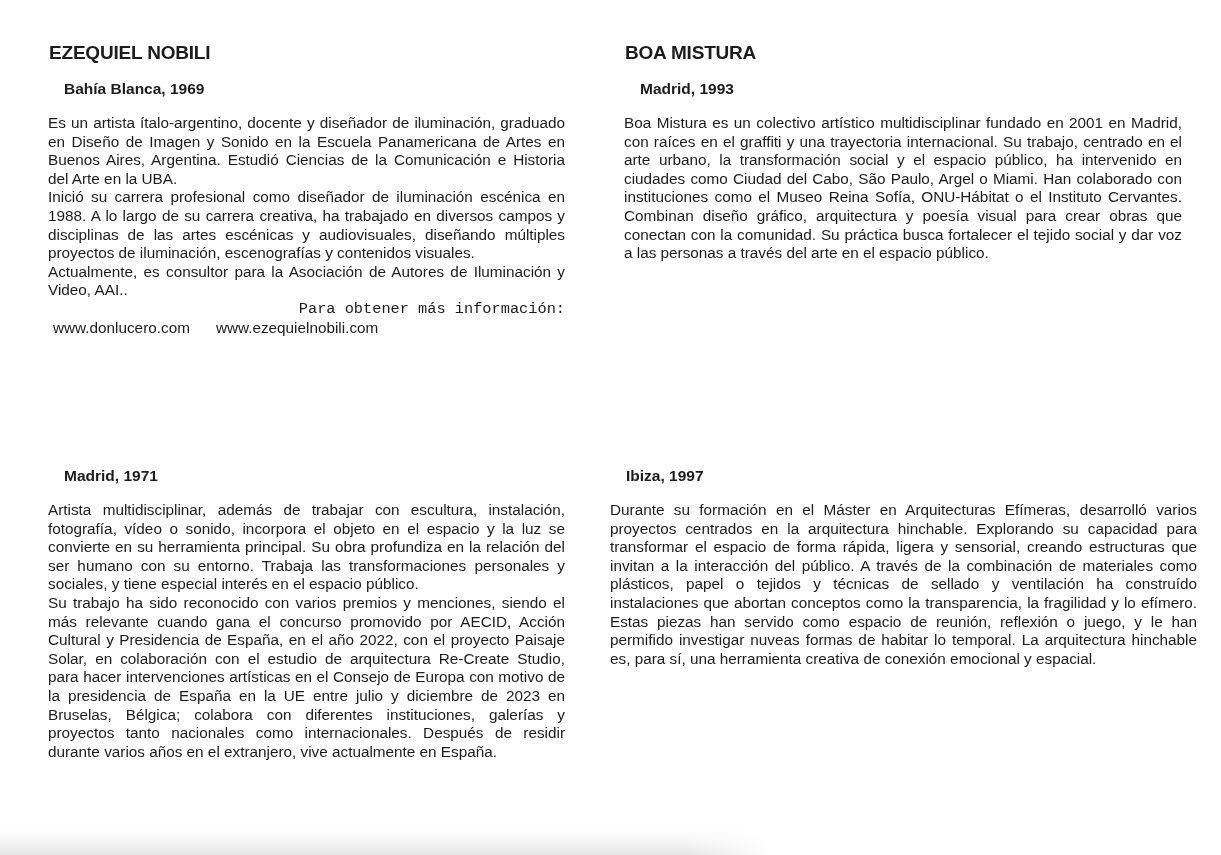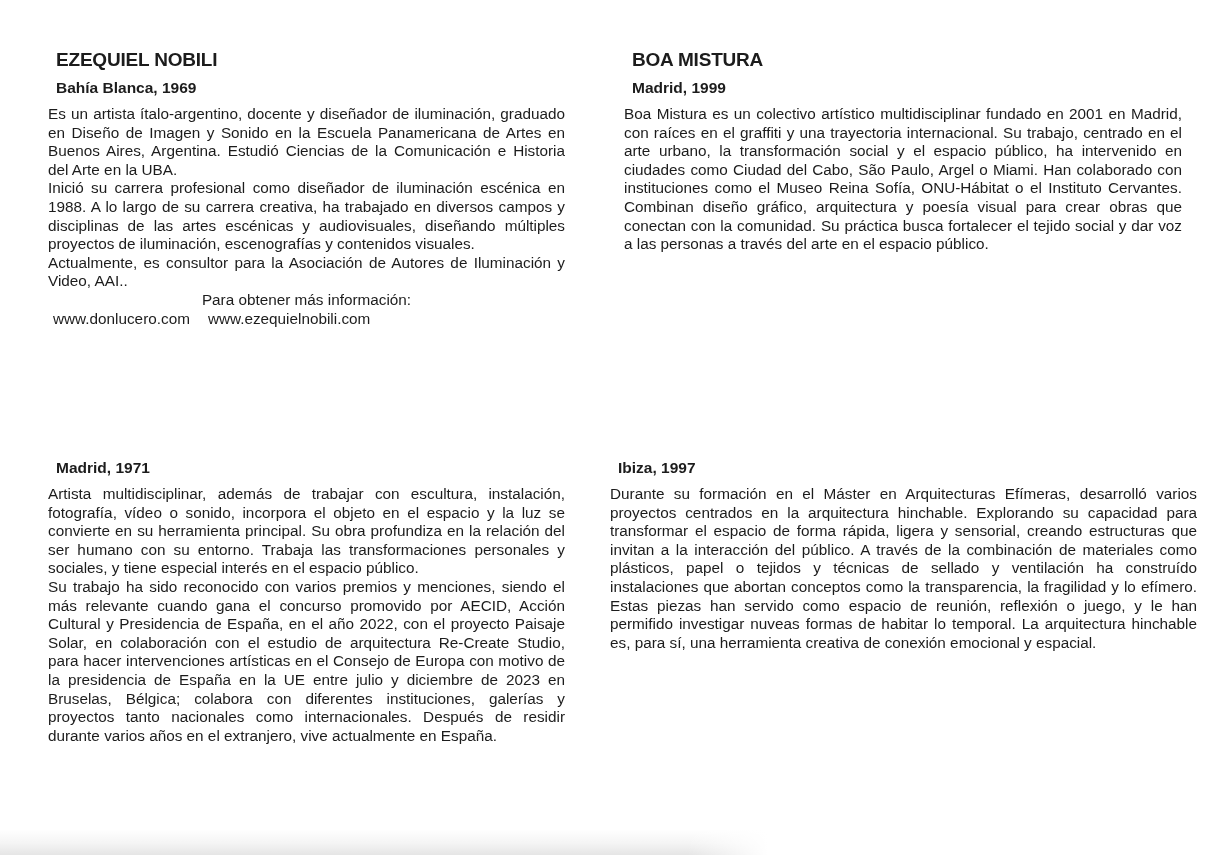--- a/index.html
+++ b/index.html
@@ -11,45 +11,45 @@
     position: relative;
     width: 1221px;
     height: 855px;
     background: #ffffff;
     font-family: "Liberation Sans", sans-serif;
     color: #1c1c1c;
     overflow: hidden;
   }
   .bio { position: absolute; }
   .bio h2 {
-    margin: 8px;
+    margin: 1px;
     font-size: 19px;
     line-height: 20px;
     font-weight: 700;
     letter-spacing: -0.2px;
     white-space: nowrap;
   }
   .origin {
-    margin: 8px;
+    margin: 16px;
     font-size: 15.5px;
     line-height: 19px;
     font-weight: 700;
   }
   .bio-body { }
   .bio-body p {
     margin: 0;
     font-size: 15.3px;
     line-height: 18.6px;
     text-align: justify;
     text-justify: inter-word;
   }
-  .bio-body p.no-justify { text-align: center; }
+  .bio-body p.no-justify { text-align: right; font-family: Liberation Mono, monospace; }
   .links {
     display: flex;
-    gap: 18px;
+    gap: 26px;
     padding-left: 5px;
     text-align: left !important;
   }
   .page-shadow {
     position: absolute;
     left: 0;
     bottom: 0;
     width: 782px;
     height: 26px;
     background: linear-gradient(to bottom, rgba(0,0,0,0) 0%, rgba(0,0,0,0.045) 55%, rgba(0,0,0,0.10) 100%);
@@ -79,21 +79,21 @@
       <p class="no-justify">Para obtener más información:</p>
       <p class="links">
         <span>www.donlucero.com</span>
         <span>www.ezequielnobili.com</span>
       </p>
     </div>
   </section>
 
   <section class="bio" style="left:624px; top:42px; width:558px;">
     <h2>BOA MISTURA</h2>
-    <p class="origin">Madrid, 1999</p>
+    <p class="origin">Madrid, 1993</p>
     <div class="bio-body">
       <p>Boa Mistura es un colectivo artístico multidisciplinar fundado en 2001 en Madrid, con raíces en el graffiti y una trayectoria internacional. Su trabajo, centrado en el arte urbano, la transformación social y el espacio público, ha intervenido en ciudades como Ciudad del Cabo, São Paulo, Argel o Miami. Han colaborado con instituciones como el Museo Reina Sofía, ONU-Hábitat o el Instituto Cervantes. Combinan diseño gráfico, arquitectura y poesía visual para crear obras que conectan con la comunidad. Su práctica busca fortalecer el tejido social y dar voz a las personas a través del arte en el espacio público.</p>
     </div>
   </section>
 
   <section class="bio" style="left:48px; top:450px; width:517px;">
     <p class="origin">Madrid, 1971</p>
     <div class="bio-body">
       <p>Artista multidisciplinar, además de trabajar con escultura, instalación, fotografía, vídeo o sonido, incorpora el objeto en el espacio y la luz se convierte en su herramienta principal. Su obra profundiza en la relación del ser humano con su entorno. Trabaja las transformaciones personales y sociales, y tiene especial interés en el espacio público.</p>
       <p>Su trabajo ha sido reconocido con varios premios y menciones, siendo el más relevante cuando gana el concurso promovido por AECID, Acción Cultural y Presidencia de España, en el año 2022, con el proyecto Paisaje Solar, en colaboración con el estudio de arquitectura Re-Create Studio, para hacer intervenciones artísticas en el Consejo de Europa con motivo de la presidencia de España en la UE entre julio y diciembre de 2023 en Bruselas, Bélgica; colabora con diferentes instituciones, galerías y proyectos tanto nacionales como internacionales. Después de residir durante varios años en el extranjero, vive actualmente en España.</p>

